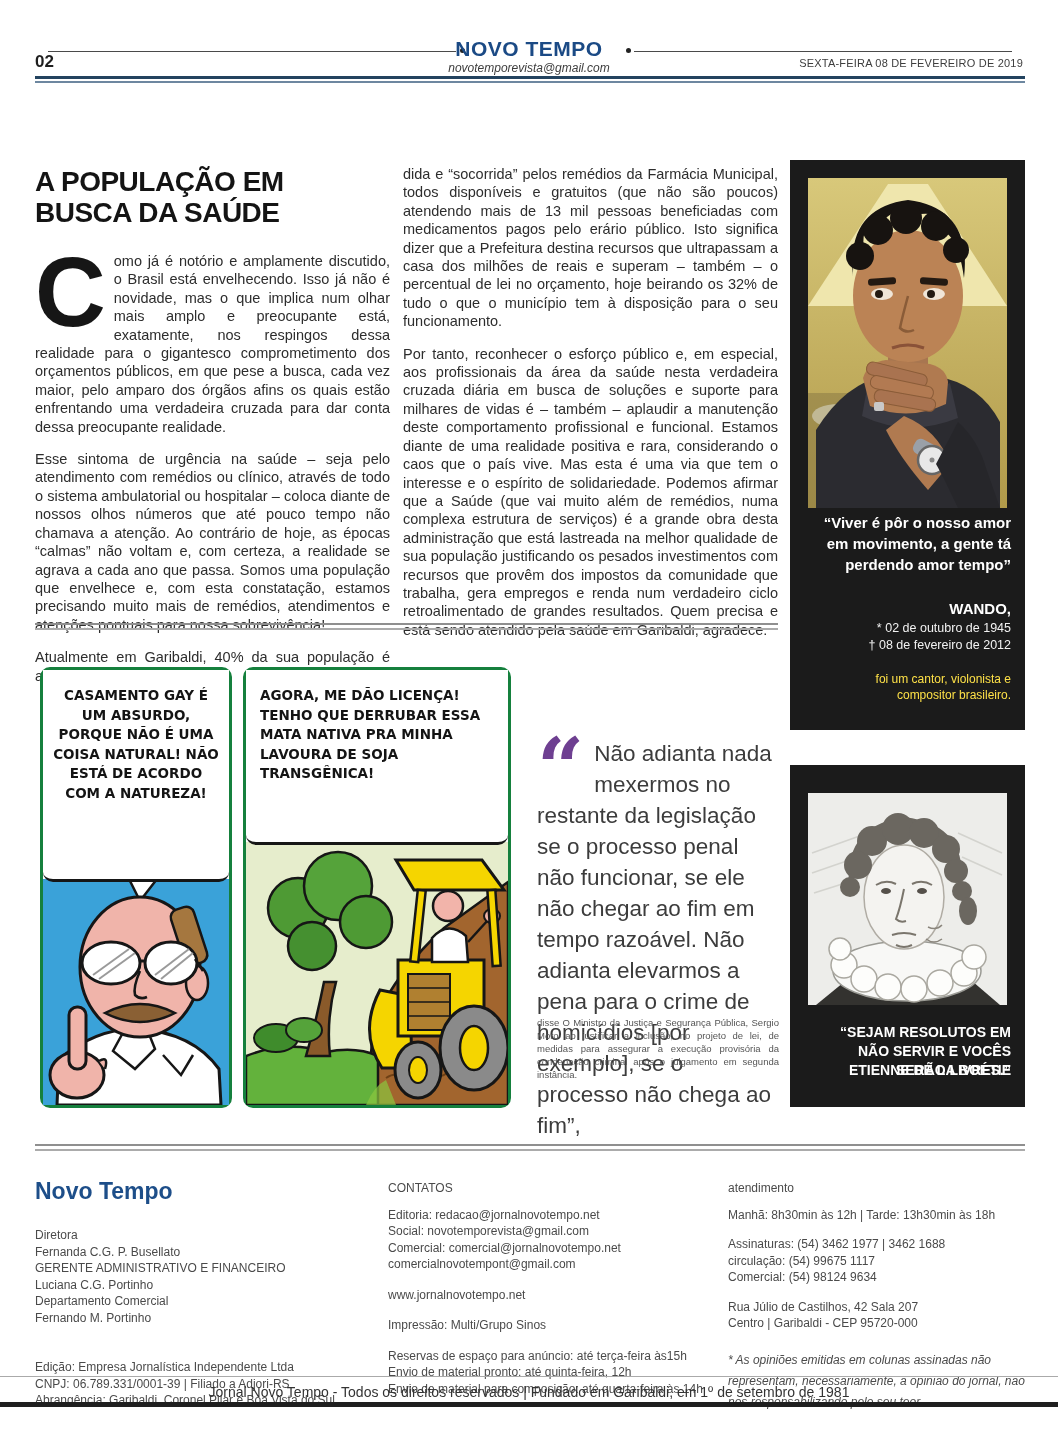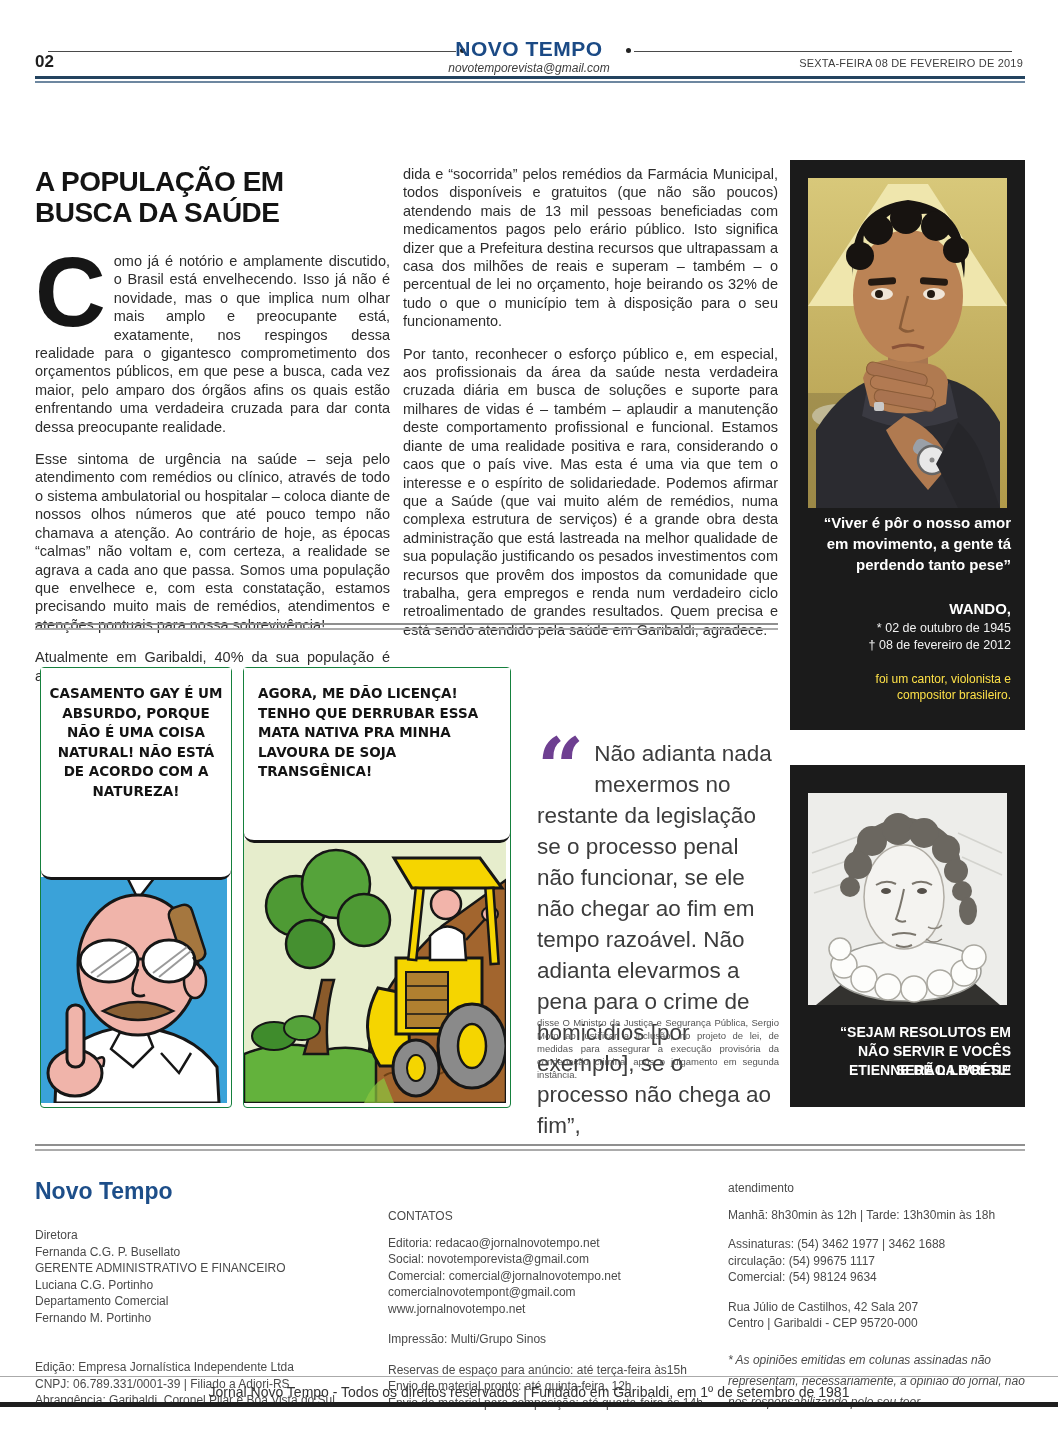--- a/index.html
+++ b/index.html
@@ -24,21 +24,21 @@
   .body-text p{margin:0 0 14px 0;}
   .dropcap{float:left;font-size:98px;line-height:72px;font-weight:bold;color:#161616;margin:4px 8px 0 0;}
   
   .black-box{background:#1b1b1b;}
   .wq{color:#fff;font-weight:bold;font-size:15px;line-height:21px;text-align:right;}
   .wname{color:#fff;font-weight:bold;font-size:15px;text-align:right;}
   .wdates{color:#f2f2f2;font-size:12.5px;line-height:17px;text-align:right;}
   .wdesc{color:#fde047;font-size:12px;line-height:15.5px;text-align:right;}
   .bq{color:#fff;font-weight:bold;font-size:14px;line-height:19px;text-align:right;}
   
-  .panel{border:1px solid #15803d;border-radius:4px;background:#fff;box-sizing:border-box;}
+  .panel{border:3px solid #15803d;border-radius:10px;background:#fff;box-sizing:border-box;}
   .bubble{position:absolute;left:0;top:0;right:0;background:#fff;border-bottom:3px solid #161616;
           font-family:"DejaVu Sans",sans-serif;font-weight:bold;color:#141414;
           font-size:13.5px;line-height:19.5px;box-sizing:border-box;}
   .bubble1{height:212px;text-align:center;padding:16px 8px 0 8px;border-radius:0 0 10px 10px;}
   .bubble2{height:175px;text-align:left;padding:16px 10px 0 14px;border-radius:0 0 10px 10px;}
   
   .pullquote{font-size:22.5px;line-height:31px;color:#3c3c3c;text-align:left;}
   .qmark{float:left;font-family:"DejaVu Serif",serif;font-weight:bold;font-size:82px;line-height:56px;
          color:#6e3f91;margin:2px 10px 0 0;}
   .attrib{font-size:9.5px;line-height:13px;color:#555;text-align:justify;}
@@ -120,21 +120,21 @@
       <rect x="58" y="190" width="62" height="13" rx="6" fill="#a97350" stroke="#8a5c38" stroke-width="1" transform="rotate(14 89 196)"></rect>
       <rect x="62" y="203" width="64" height="13" rx="6" fill="#b27a52" stroke="#8a5c38" stroke-width="1" transform="rotate(12 94 209)"></rect>
       <rect x="66" y="216" width="62" height="13" rx="6" fill="#a97350" stroke="#8a5c38" stroke-width="1" transform="rotate(10 97 222)"></rect>
       <rect x="66" y="224" width="10" height="9" rx="2" fill="#c9c9c9"></rect>
       <path d="M96,238 Q130,252 142,286 L120,312 Q92,280 78,252 Z" fill="#b07a50"></path>
       <rect x="104" y="268" width="44" height="16" rx="6" fill="#9aa0a8" transform="rotate(28 126 276)"></rect>
       <circle cx="124" cy="282" r="14" fill="#e8e8e8" stroke="#666" stroke-width="2.5"></circle>
       <circle cx="124" cy="282" r="2.5" fill="#888"></circle>
       <path d="M150,244 Q170,262 178,290 L192,330 L150,330 Q136,300 128,286 Z" fill="#26262a"></path>
     </svg>
-    <div class="abs wq" style="right:14px;top:352px;width:198px;">“Viver é pôr o nosso amor em movimento, a gente tá perdendo tanto pese”</div>
+    <div class="abs wq" style="right:14px;top:352px;width:198px;">“Viver é pôr o nosso amor em movimento, a gente tá perdendo amor tempo”</div>
     <div class="abs wname" style="right:14px;top:440px;width:198px;">WANDO,</div>
     <div class="abs wdates pre" style="right:14px;top:460px;width:198px;">* 02 de outubro de 1945
 † 08 de fevereiro de 2012</div>
     <div class="abs wdesc" style="right:14px;top:512px;width:190px;">foi um cantor, violonista e compositor brasileiro.</div>
   </div>
 
   <div class="abs panel" style="left:40px;top:667px;width:192px;height:441px;">
     <svg class="abs" style="left:0;top:209px;" width="186" height="226" viewBox="0 0 186 226">
       <rect width="186" height="226" fill="#3aa2d9"></rect>
       <path d="M86,0 L97,22 L114,0 Z" fill="#ffffff" stroke="#161616" stroke-width="2.5"></path>
@@ -261,27 +261,27 @@
 Fernanda C.G. P. Busellato
 GERENTE ADMINISTRATIVO E FINANCEIRO
 Luciana C.G. Portinho
 Departamento Comercial
 Fernando M. Portinho</div>
     <div class="ft pre" style="margin-top:33px;">Edição: Empresa Jornalística Independente Ltda
 CNPJ: 06.789.331/0001-39  |  Filiado a Adjori-RS
 Abrangência: Garibaldi, Coronel Pilar e Boa Vista do Sul</div>
   </div>
 
-  <div class="abs" style="left:388px;top:1208px;width:320px;">
+  <div class="abs" style="left:388px;top:1180px;width:320px;">
     <div class="ft">CONTATOS</div>
     <div class="ft pre" style="margin-top:10px;">Editoria: redacao@jornalnovotempo.net
 Social: novotemporevista@gmail.com
 Comercial: comercial@jornalnovotempo.net
 comercialnovotempont@gmail.com</div>
-    <div class="ft" style="">www.jornalnovotempo.net</div>
+    <div class="ft" style="margin-top:14px;">www.jornalnovotempo.net</div>
     <div class="ft" style="margin-top:14px;">Impressão: Multi/Grupo Sinos</div>
     <div class="ft pre" style="margin-top:14px;">Reservas de espaço para anúncio: até terça-feira às15h
 Envio de material pronto: até quinta-feira, 12h
 Envio de material para composição: até quarta-feira às 14h</div>
   </div>
 
   <div class="abs" style="left:728px;top:1180px;width:300px;">
     <div class="ft">atendimento</div>
     <div class="ft" style="margin-top:10px;">Manhã: 8h30min às 12h  |  Tarde: 13h30min às 18h</div>
     <div class="ft pre" style="margin-top:13px;">Assinaturas: (54) 3462 1977  |  3462 1688

